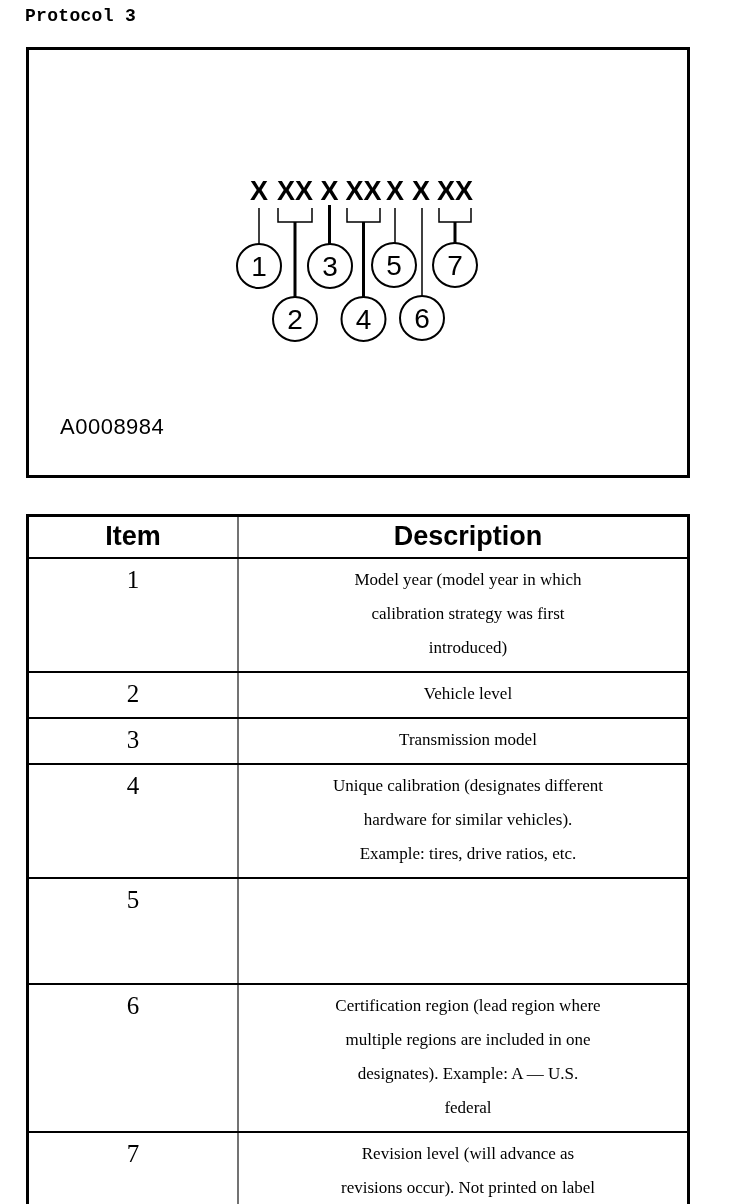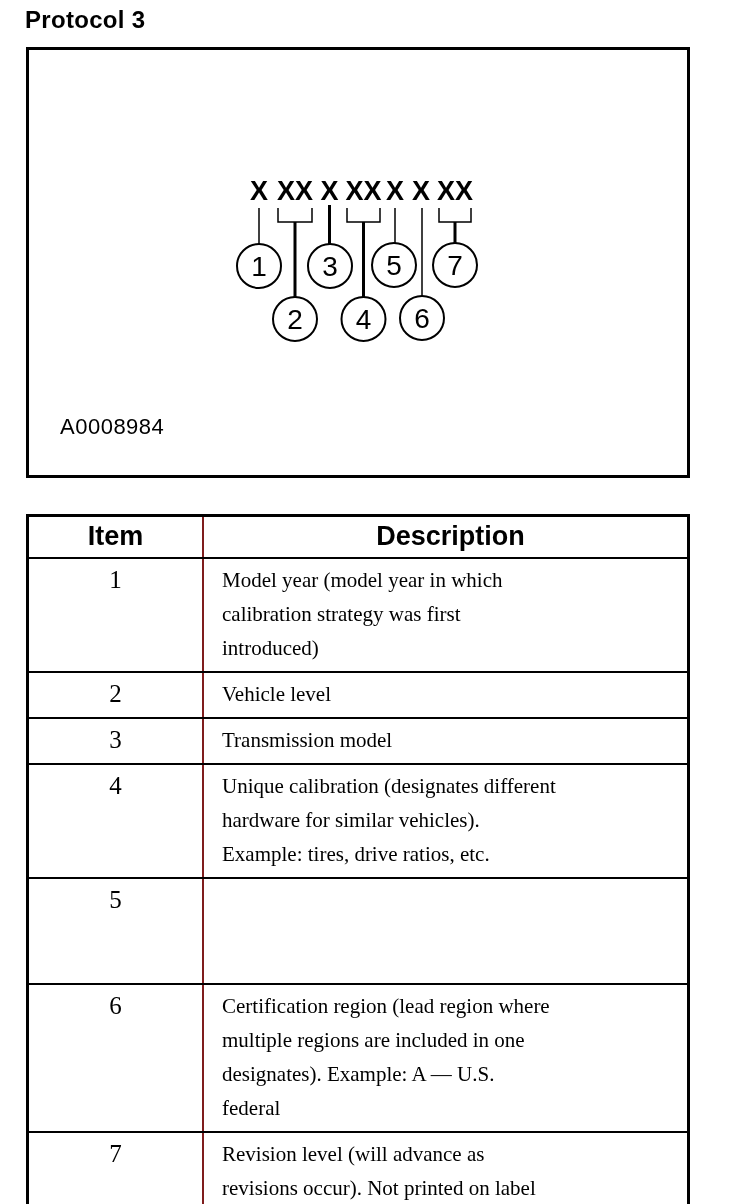--- a/index.html
+++ b/index.html
@@ -4,22 +4,22 @@
 <style>
   html, body { margin: 0; padding: 0; }
   body {
     width: 736px; height: 1204px;
     background: #ffffff; color: #000000;
     font-family: "Liberation Serif", serif;
     position: relative; overflow: hidden;
   }
   .page-title {
     position: absolute; left: 25px; top: 6px;
-    font-family: Liberation Sans, sans-serif;
-    font-size: 24px; font-weight: bold; letter-spacing: 0.3px;
+    font-family: Liberation Mono, monospace;
+    font-size: 18px; font-weight: bold; letter-spacing: 0.3px;
   }
   .figure-box {
     position: absolute; left: 26px; top: 47px;
     width: 664px; height: 431px;
     border: 3px solid #000; box-sizing: border-box;
     background: #fff;
   }
   .figure-box svg { display: block; }
   .figure-caption {
     position: absolute; left: 31px; top: 364px;
@@ -36,31 +36,32 @@
   }
   .doc-table {
     position: absolute; left: 26px; top: 514px;
     width: 664px; box-sizing: border-box;
     border: 3px solid #000;
     background: #fff;
   }
   .tr { display: flex; border-top: 2px solid #000; align-items: stretch; }
   .tr.header-row { border-top: none; }
   .cell-item {
-    width: 175px; flex: none;
-    border-right: 2px solid #7f1d1d;
+    width: 210px; flex: none;
+    border-right: 2px solid #737373;
     text-align: center; box-sizing: border-box;
     padding-top: 4px;
     font-size: 25px; line-height: 34px;
   }
   .cell-desc {
     flex: 1; box-sizing: border-box;
     padding: 4px 8px 6px 18px;
-    font-size: 21px; line-height: 34px;
+    font-size: 17px; line-height: 34px;
     white-space: pre-line;
+    text-align: center;
   }
   .header-row .cell-item, .header-row .cell-desc {
     font-family: "Liberation Sans", sans-serif;
     font-size: 27px; font-weight: bold;
     line-height: 38px; padding-top: 0; padding-bottom: 0;
     text-align: center; white-space: normal;
     height: 40px;
   }
 </style>
 </head>

